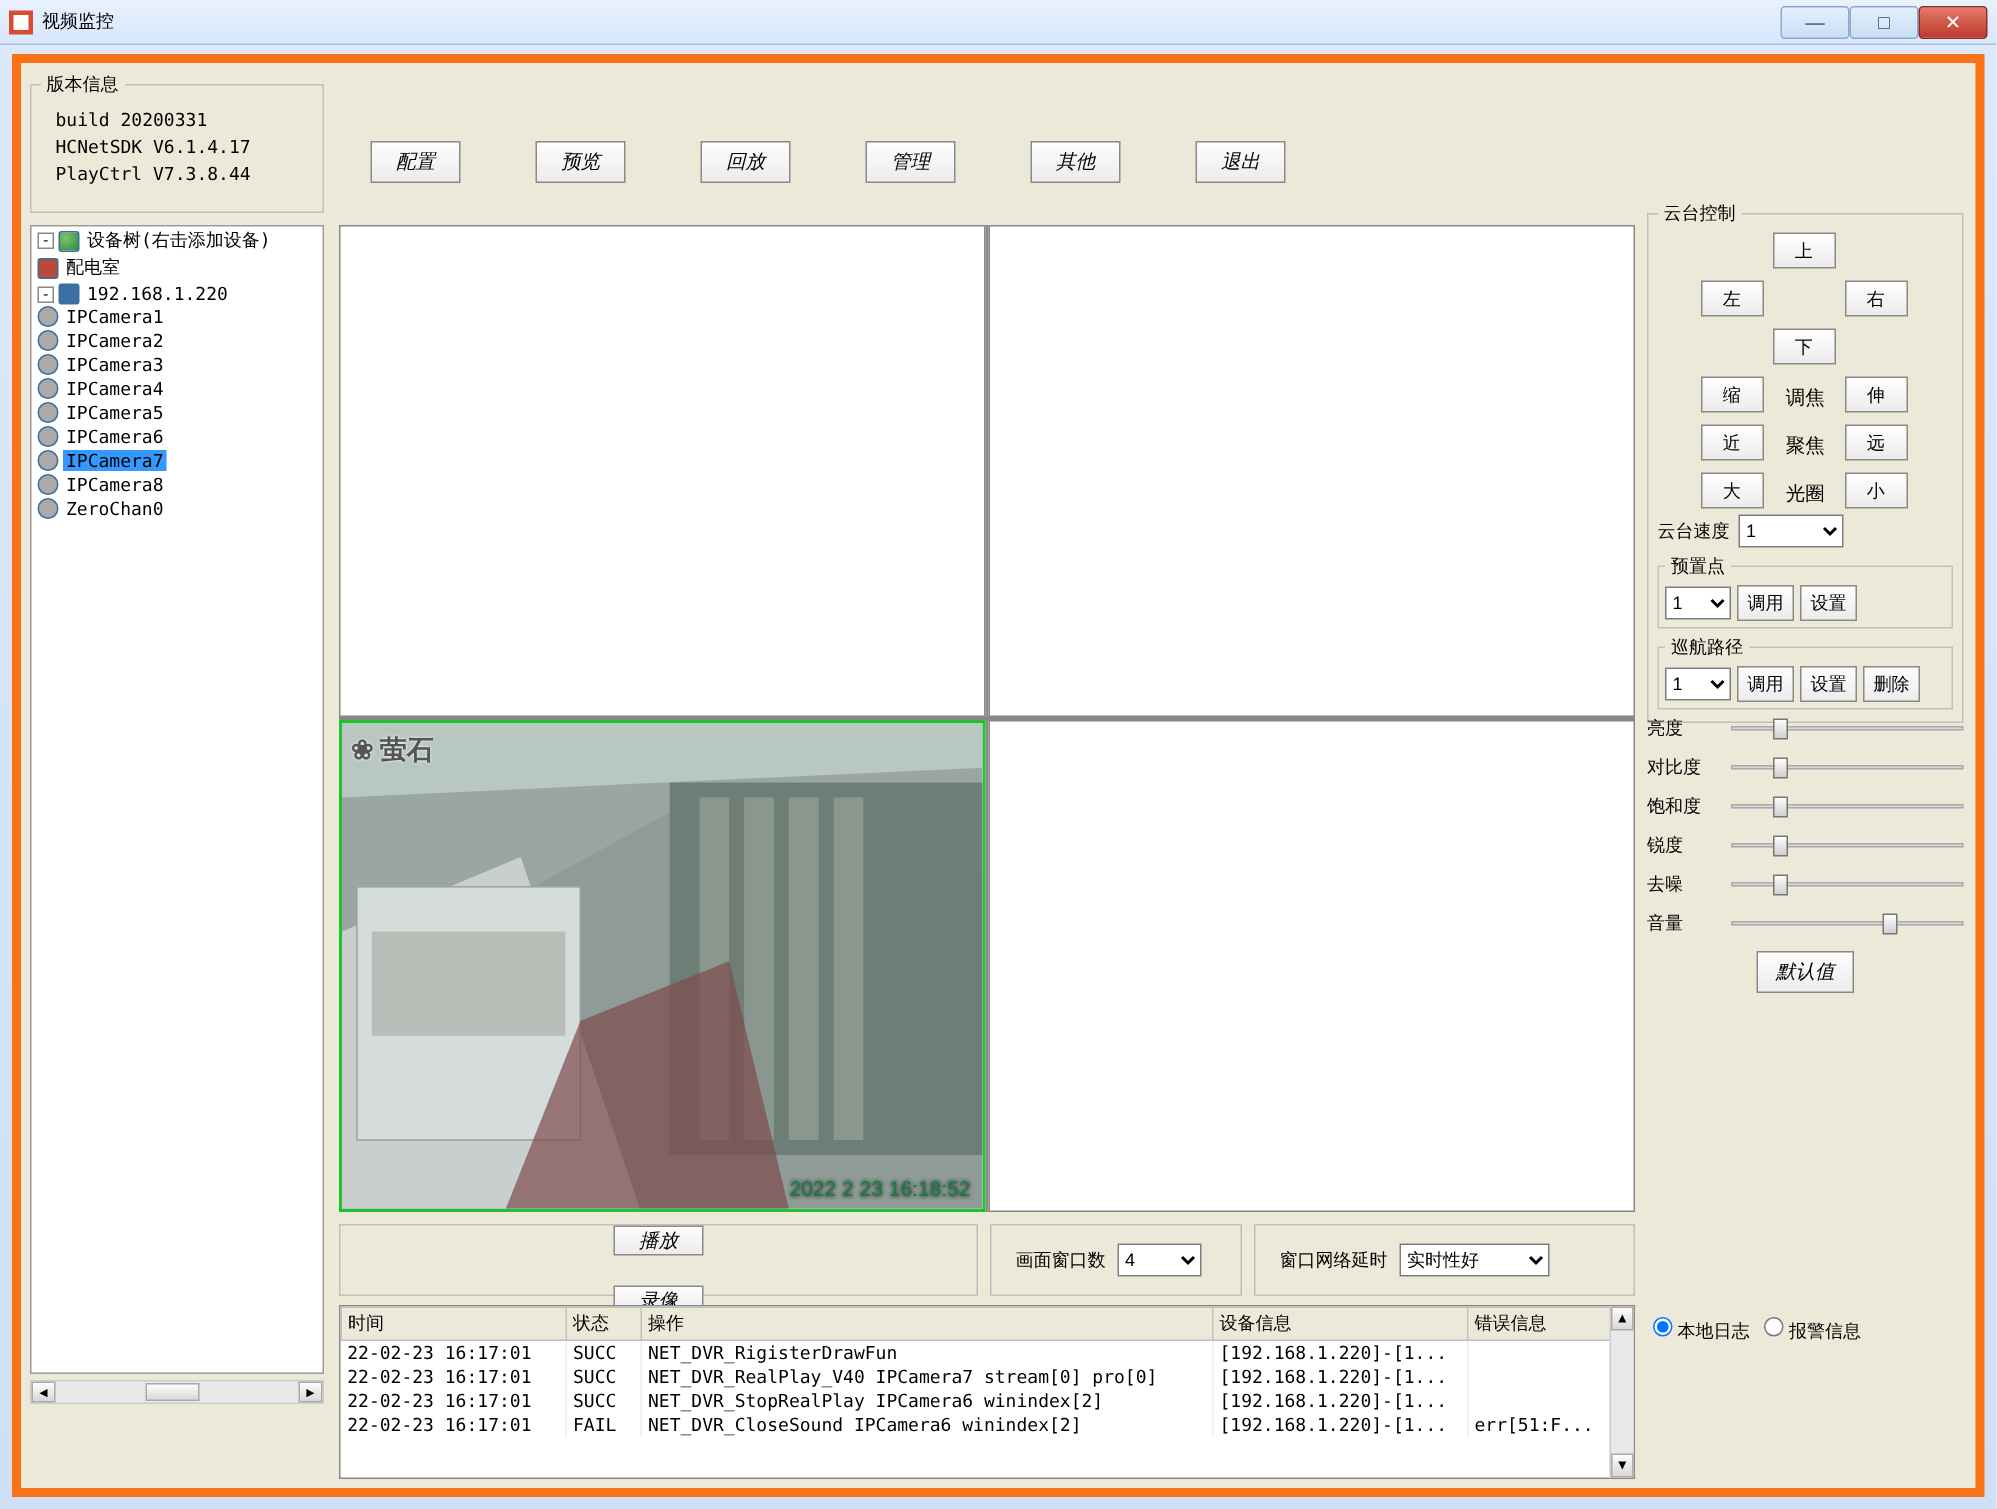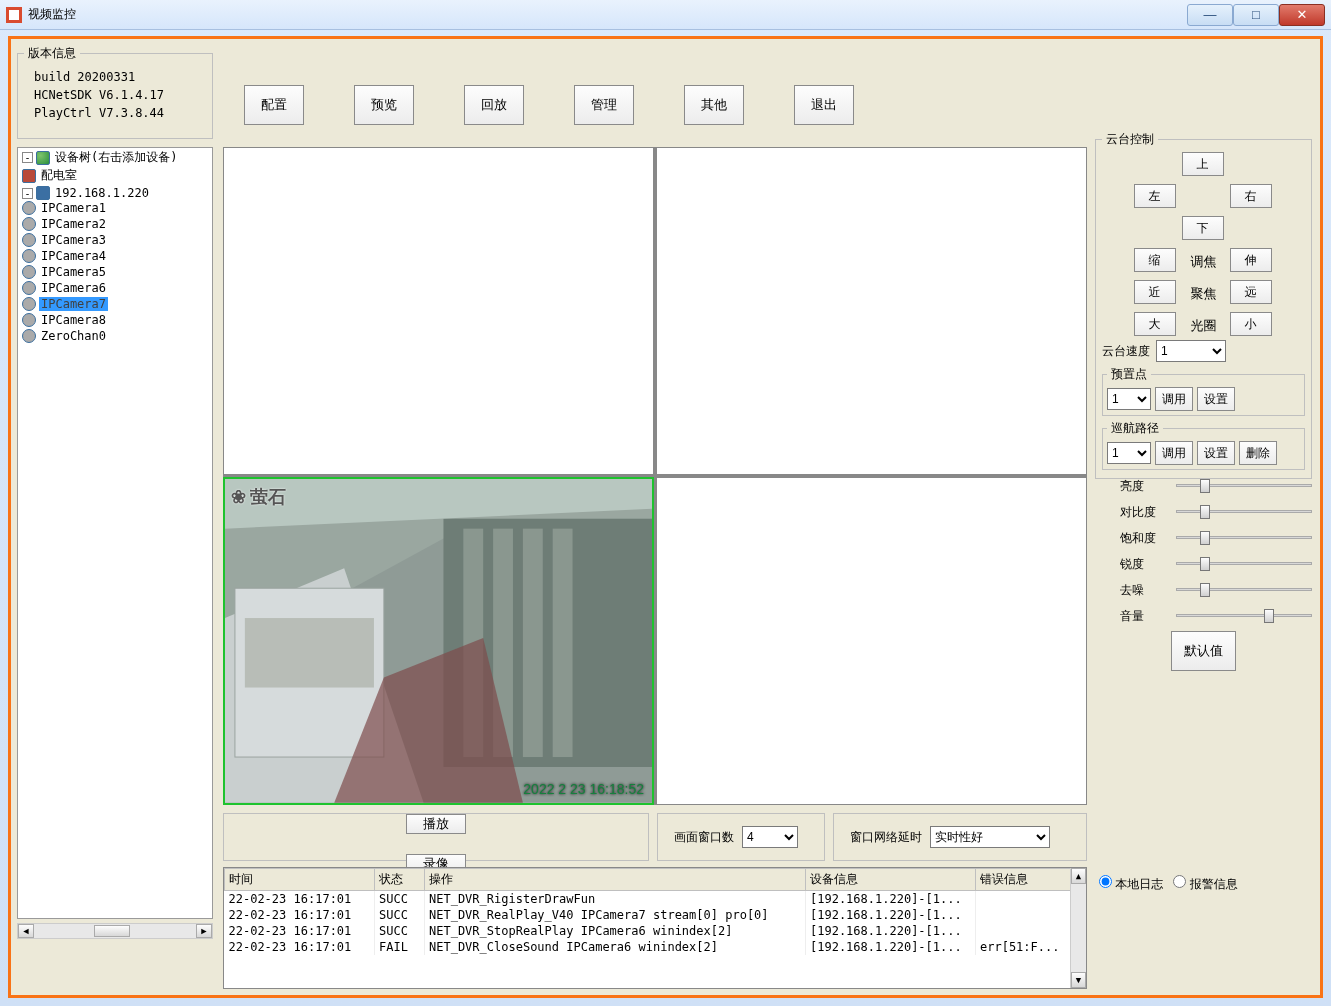--- a/index.html
+++ b/index.html
@@ -15,46 +15,46 @@
   height:30px;background:linear-gradient(to bottom,#e9f2fd,#d6e6fb);
   border-bottom:1px solid #a7bfe0;display:flex;align-items:center;padding:0 6px;
 }
 .titlebar .icon{width:16px;height:16px;background:#d94b2f;margin-right:6px;position:relative;}
 .titlebar .icon::after{content:"";position:absolute;inset:3px;background:#fff;}
 .titlebar .title{flex:1;color:#000;}
 .winbtns{display:flex;gap:0;}
 .winbtn{width:46px;height:22px;background:linear-gradient(#e6f1fc,#c8ddf4);border:1px solid #8aa9d1;border-radius:3px;display:flex;align-items:center;justify-content:center;font-size:13px;color:#2a4e7a;cursor:default;}
 .winbtn.close{background:linear-gradient(#e27b6c,#c0392b);color:#fff;border-color:#8a2f22;}
 
-.client{position:absolute;left:8px;top:36px;right:8px;bottom:8px;background:#ece9d8;border:3px solid #f97316;}
+.client{position:absolute;left:8px;top:36px;right:8px;bottom:8px;background:#ece9d8;border:6px solid #f97316;}
 
 fieldset{border:1px solid #bfbfbf;padding:4px 6px 6px;font-size:12px;}
 legend{padding:0 4px;}
 
 .versionbox{position:absolute;left:6px;top:6px;width:196px;height:94px;}
 .versionbox .line{margin:4px 0 0 10px;font-family:"NSimSun",monospace;}
 
 .toolbar{position:absolute;left:212px;top:36px;right:10px;height:60px;border:1px solid transparent;display:flex;align-items:center;gap:50px;padding-left:20px;}
 button.std{
-  min-width:60px;height:40px;background:linear-gradient(#fdfdfd,#ececec);border:1px solid #8a8a8a;font-size:13px;font-family:inherit;padding:0 12px;cursor:default;
+  min-width:60px;height:28px;background:linear-gradient(#fdfdfd,#ececec);border:1px solid #8a8a8a;font-size:13px;font-family:inherit;padding:0 12px;cursor:default;font-style:italic;
 }
 button.small{min-width:30px;height:24px;padding:0 6px;font-size:12px;background:linear-gradient(#fdfdfd,#ececec);border:1px solid #8a8a8a;font-family:inherit;}
 
 .tree{position:absolute;left:6px;top:108px;width:196px;bottom:76px;background:#fff;border:1px solid #9a9a9a;overflow:auto;font-family:"NSimSun",monospace;}
 .tree ul{list-style:none;padding-left:0;}
 .tree li{white-space:nowrap;padding:1px 0;}
 .tnode{display:flex;align-items:center;gap:3px;padding-left:4px;}
 .expander{width:11px;height:11px;border:1px solid #888;font-size:10px;line-height:9px;text-align:center;background:#fff;}
 .ticon{width:14px;height:14px;display:inline-block;background:#5fa0d8;border:1px solid #3c6f9f;border-radius:2px;}
 .ticon.globe{background:radial-gradient(circle at 30% 30%,#7ec46b,#2a8f3d);}
 .ticon.dev{background:#3b6fa3;}
 .ticon.cam{background:#aaa;border-radius:50%;}
 .ticon.red{background:#b94a3a;}
 .tlabel{padding:0 2px;}
-.tlabel.sel{background:#3399ff;color:#404040;text-align:center;}
+.tlabel.sel{background:#3399ff;color:#000000;text-align:center;}
 .children{padding-left:30px;}
 
 .videos{position:absolute;left:212px;top:108px;width:864px;height:658px;display:grid;grid-template-columns:1fr 1fr;grid-template-rows:1fr 1fr;gap:2px;background:#888;}
 .vcell{background:#fff;border:1px solid #888;position:relative;}
 .vcell.active{border:2px solid #1ec32e;}
 .camview{position:absolute;inset:0;display:block;}
 .camwm{position:absolute;left:6px;top:6px;color:#555;font-size:18px;text-shadow:0 0 2px #fff;font-weight:bold;display:flex;align-items:center;gap:4px;}
 .camts{position:absolute;right:8px;bottom:6px;color:#15803d;font-size:14px;text-shadow:0 0 3px #000;}
 
 .underbar{position:absolute;left:212px;top:774px;width:864px;height:48px;display:flex;gap:8px;}
@@ -74,21 +74,21 @@
 .ptz{position:absolute;left:1084px;top:92px;right:8px;}
 .ptzbox{border:1px solid #bfbfbf;padding:4px 6px 8px;}
 .ptzgrid{display:grid;grid-template-columns:44px 44px 44px;grid-auto-rows:28px;gap:4px;justify-content:center;}
 .ptzgrid button{width:42px;}
 .ptzlabel{display:flex;align-items:center;justify-content:center;font-size:13px;}
 .speedrow{display:flex;align-items:center;gap:6px;margin-top:0;}
 .inset{border:1px solid #bfbfbf;margin-top:4px;padding:4px;}
 .inset .row{display:flex;align-items:center;gap:4px;}
 
 .sliders{position:absolute;left:1084px;top:430px;right:8px;}
-.srow{display:flex;align-items:flex-end;height:26px;gap:6px;margin-left:25px;}
+.srow{display:flex;align-items:center;height:26px;gap:6px;}
 .srow .slabel{width:50px;}
 .slider{flex:1;position:relative;height:20px;}
 .slider .track{position:absolute;left:0;right:0;top:9px;height:3px;background:#d8d8d8;border:1px solid #aaa;}
 .slider .thumb{position:absolute;top:4px;width:10px;height:14px;background:linear-gradient(#fdfdfd,#d0d0d0);border:1px solid #777;}
 
 .logctrl{position:absolute;left:1084px;top:828px;right:8px;bottom:6px;}
 .logctrl .radios{display:flex;align-items:center;gap:10px;margin:8px 4px;}
 .logctrl .btns{display:flex;gap:30px;justify-content:center;margin-top:8px;}
 
 .hscroll{position:absolute;left:6px;bottom:56px;width:196px;height:16px;background:#e8e8e8;border:1px solid #ccc;display:flex;}
@@ -250,21 +250,21 @@
       <button class="std">录像</button>
       <button class="std">抓图</button>
       <button class="std">强制I帧</button>
     </div>
     <div class="seg mid">
       <span>画面窗口数</span>
       <select class="std" style="width:56px"><option>4</option></select>
     </div>
     <div class="seg last">
       <span>窗口网络延时</span>
-      <select class="std" style="width:120px"><option>实时性好</option></select>
+      <select class="std" style="width:100px"><option>实时性好</option></select>
     </div>
   </div>
 
   <div class="loggrid">
     <table>
       <colgroup>
           <col style="width:150px">
           <col style="width:50px">
           <col>
           <col style="width:170px">

